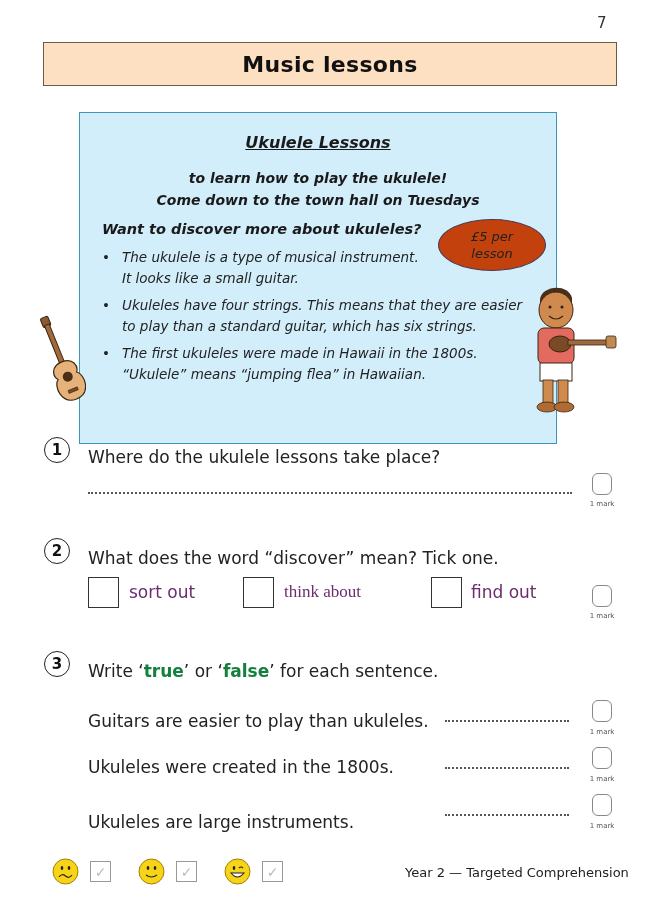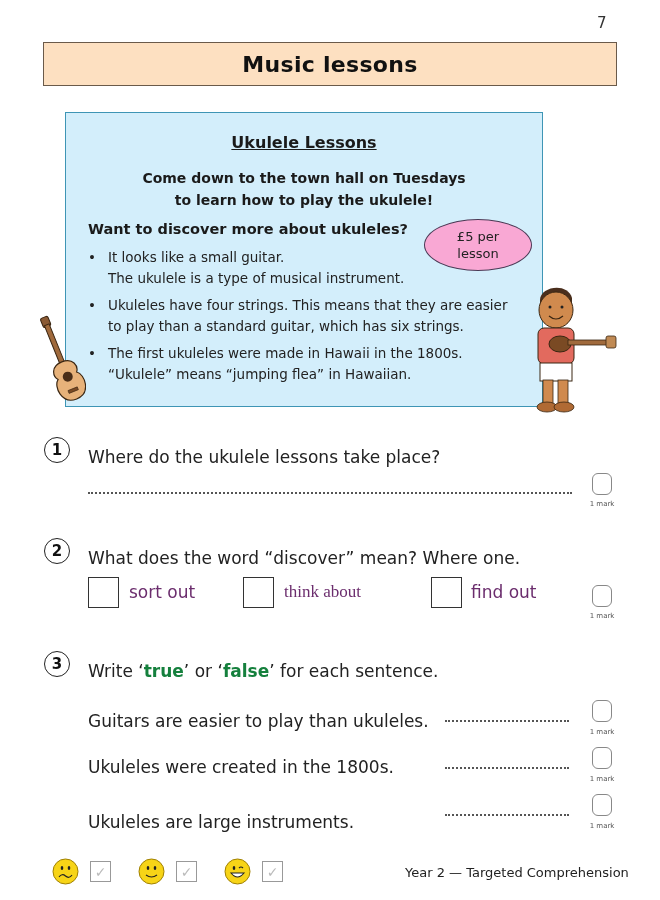--- a/index.html
+++ b/index.html
@@ -5,32 +5,32 @@
   * { box-sizing: border-box; margin: 0; padding: 0; }
   html, body { width: 660px; height: 900px; background: #ffffff; overflow: hidden; }
   body { position: relative; font-family: "DejaVu Sans", sans-serif; color: #222; }
 
   .page-number { position: absolute; top: 14px; left: 597px; font-size: 15px; color: #333; }
 
   .title-bar { position: absolute; left: 43px; top: 42px; width: 574px; height: 44px;
     background: #fde0c1; border: 1px solid #6a5a4a; display: flex; align-items: center; justify-content: center; }
   .title-bar h1 { font-size: 22px; font-weight: bold; color: #111; letter-spacing: 0.3px; }
 
-  .info-box { position: absolute; left: 65px; top: 112px; width: 478px; height: 295px;
-    background: #d3eefb; border: 1.5px solid #3e95b5; }
+  .info-box { position: absolute; left: 79px; top: 112px; width: 478px; height: 332px;
+    background: #d3eefb; border: 1.5px solid #3e95b5; font-style: italic; }
   .info-title { position: absolute; left: 0; width: 100%; top: 20px; text-align: center;
     font-size: 16px; font-weight: bold; text-decoration: underline; color: #1a1a1a; }
   .info-sub { position: absolute; left: 0; width: 100%; top: 54px; text-align: center;
     font-size: 14px; font-weight: bold; line-height: 22px; color: #1a1a1a; }
   .info-heading { position: absolute; left: 22px; top: 108px; font-size: 14.5px; font-weight: bold; color: #1a1a1a; }
   .bullets { position: absolute; left: 20px; top: 134px; width: 440px; list-style: none; }
   .bullets li { position: relative; padding-left: 22px; font-size: 13.5px; line-height: 21px; margin-bottom: 6px; color: #222; }
   .bullets li .dot { position: absolute; left: 2px; top: 0; }
   .price-ellipse { position: absolute; left: 358px; top: 106px; width: 108px; height: 52px;
-    border-radius: 50%; background: #f9a8d4; border: 1px solid #4b3a55;
+    border-radius: 50%; background: #c2410c; border: 1px solid #4b3a55;
     display: flex; flex-direction: column; align-items: center; justify-content: center;
     font-size: 13px; line-height: 17px; color: #222; }
 
   .ukulele-img { position: absolute; left: 36px; top: 310px; width: 50px; height: 100px; }
   .boy-img { position: absolute; left: 526px; top: 280px; width: 95px; height: 135px; }
 
   .q-num { position: absolute; width: 26px; height: 26px; border: 1.5px solid #222; border-radius: 50%;
     display: flex; align-items: center; justify-content: center; font-size: 15px; font-weight: bold; color: #111; }
   .q-text { position: absolute; font-size: 17px; color: #222; margin-top: 10px; }
   .dots { position: absolute; border-bottom: 2px dotted #555; height: 2px; }
@@ -51,33 +51,33 @@
 
 <div class="page-number">7</div>
 
 <div class="title-bar">
   <h1>Music lessons</h1>
 </div>
 
 <div class="info-box">
   <div class="info-title">Ukulele Lessons</div>
   <div class="info-sub">
+    <div>to learn how to play the ukulele!</div>
     <div>Come down to the town hall on Tuesdays</div>
-    <div>to learn how to play the ukulele!</div>
   </div>
   <div class="info-heading">Want to discover more about ukuleles?</div>
   <div class="price-ellipse">
     <span>£5 per</span>
     <span>lesson</span>
   </div>
   <ul class="bullets">
     <li>
       <span class="dot">•</span>
+      <div>The ukulele is a type of musical instrument.</div>
       <div>It looks like a small guitar.</div>
-      <div>The ukulele is a type of musical instrument.</div>
     </li>
     <li>
       <span class="dot">•</span>
       <div>Ukuleles have four strings.  This means that they are easier</div>
       <div>to play than a standard guitar, which has six strings.</div>
     </li>
     <li>
       <span class="dot">•</span>
       <div>The first ukuleles were made in Hawaii in the 1800s.</div>
       <div>“Ukulele” means “jumping flea” in Hawaiian.</div>
@@ -112,21 +112,21 @@
   <rect x="80" y="56" width="10" height="12" rx="2" fill="#c08a54" stroke="#3a2612" stroke-width="0.8"></rect>
 </svg>
 
 <div class="q-num" style="left:44px; top:437px;">1</div>
 <div class="q-text" style="left:88px; top:437px;">Where do the ukulele lessons take place?</div>
 <div class="dots" style="left:88px; top:492px; width:484px;"></div>
 <div class="mark-box" style="left:592px; top:473px;"></div>
 <div class="mark-label" style="left:587px; top:500px;">1 mark</div>
 
 <div class="q-num" style="left:44px; top:538px;">2</div>
-<div class="q-text" style="left:88px; top:538px;">What does the word “discover” mean?  Where one.</div>
+<div class="q-text" style="left:88px; top:538px;">What does the word “discover” mean?  Tick one.</div>
 
 <div class="tick-box" style="left:88px; top:577px;"></div>
 <div class="option-text" style="left:129px; top:582px;">sort out</div>
 <div class="tick-box" style="left:243px; top:577px;"></div>
 <div class="option-text" style="left:284px; top:582px;font-family:Liberation Serif, serif;">think about</div>
 <div class="tick-box" style="left:431px; top:577px;"></div>
 <div class="option-text" style="left:471px; top:582px;">find out</div>
 
 <div class="mark-box" style="left:592px; top:585px;"></div>
 <div class="mark-label" style="left:587px; top:612px;">1 mark</div>

